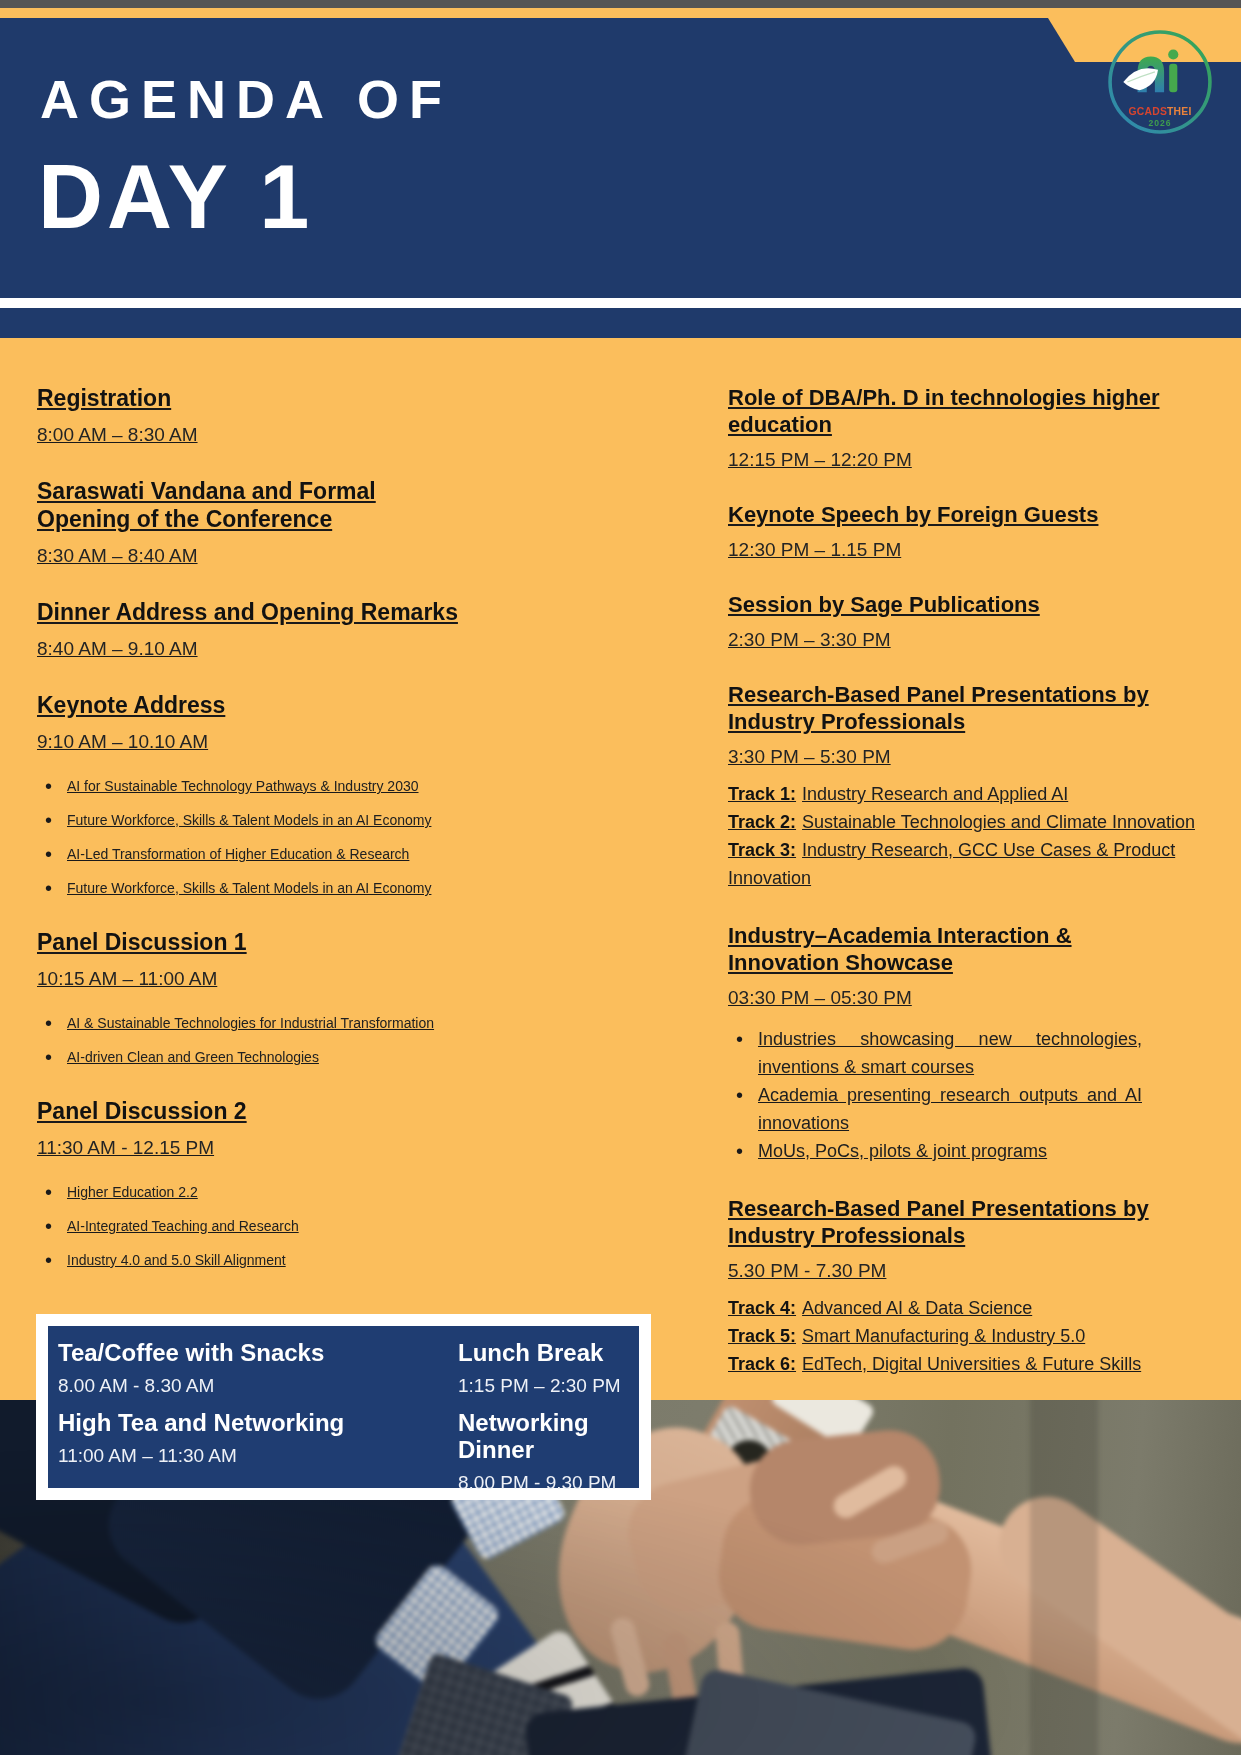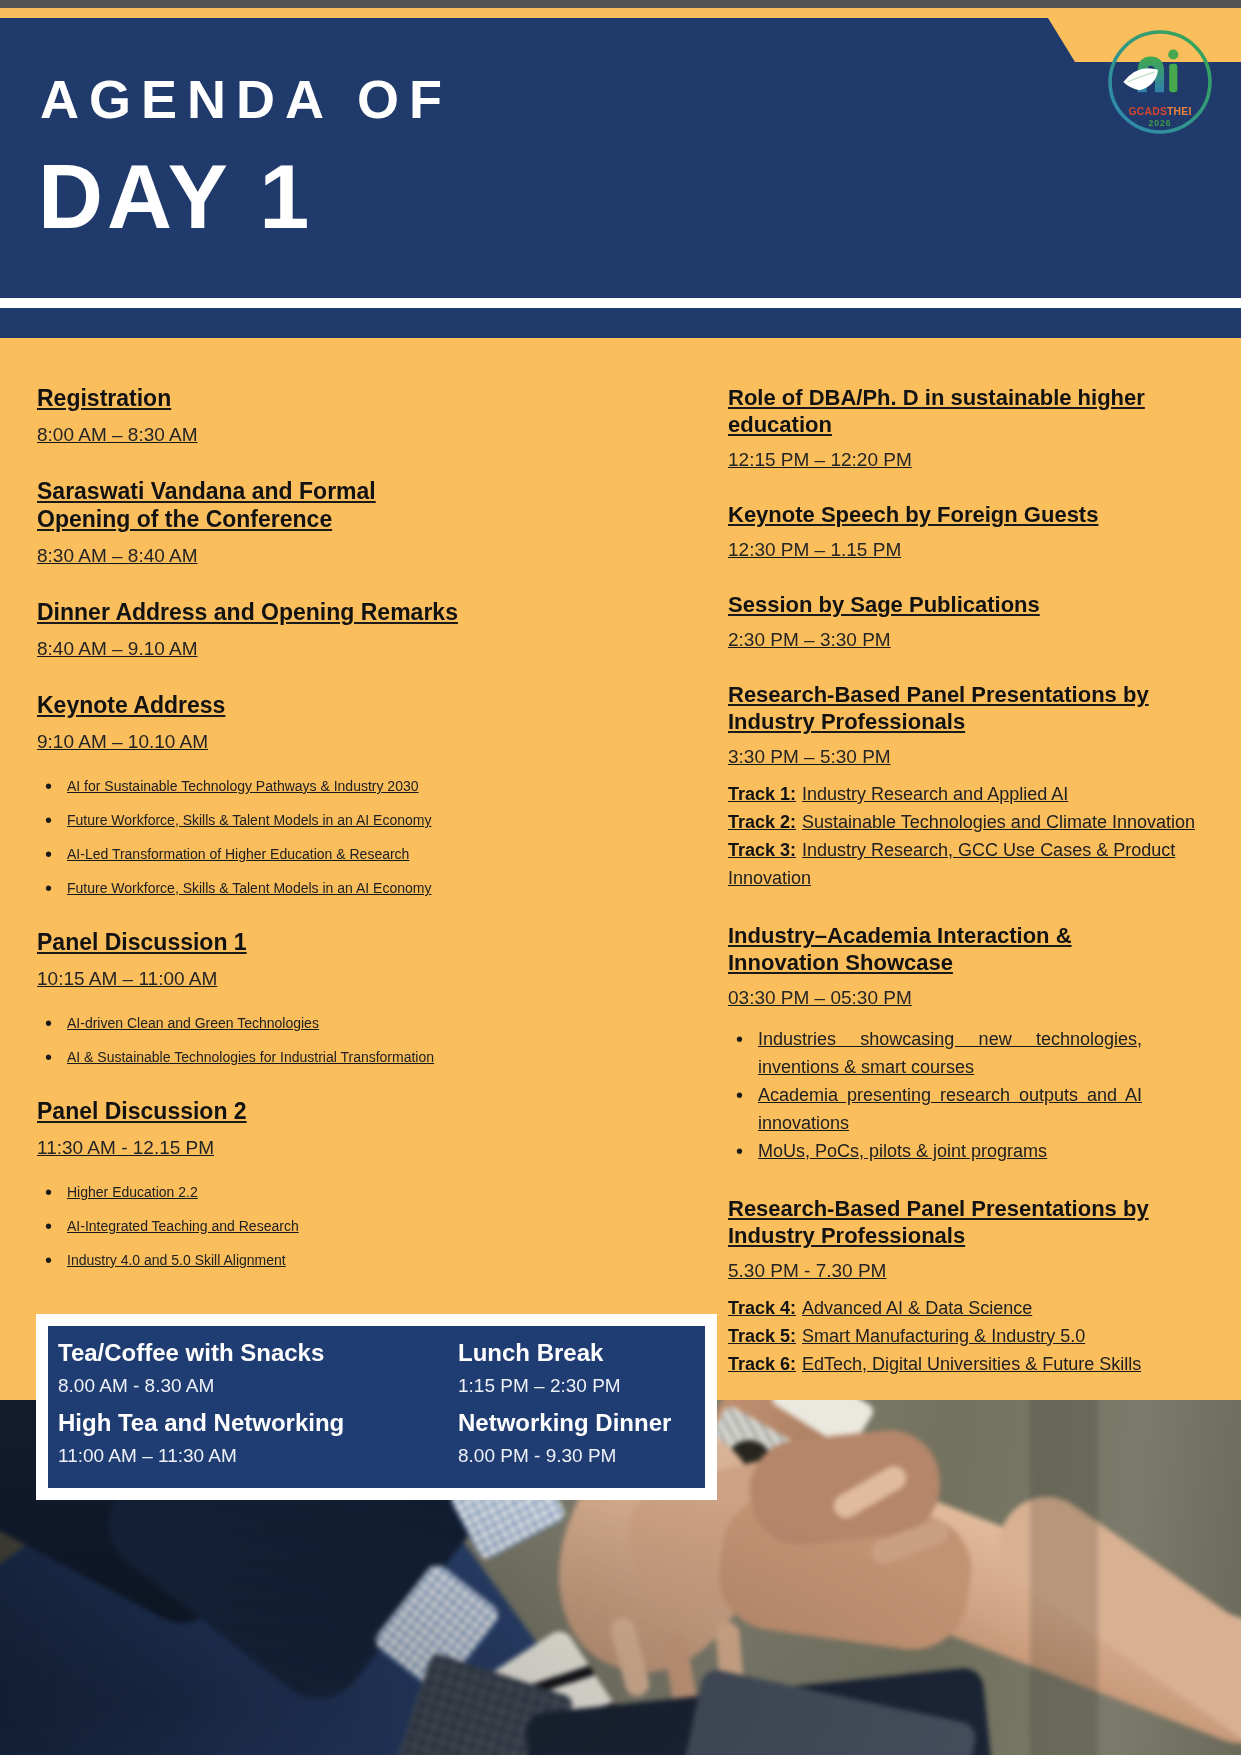--- a/index.html
+++ b/index.html
@@ -34,21 +34,21 @@
     margin-bottom:14px;color:#202020;white-space:nowrap;}
   .col-right ul.bullets{margin-top:16px;}
   .col-right ul.bullets li{position:relative;padding-left:30px;font-size:18px;line-height:28px;
     margin-bottom:0;color:#202020;width:384px;text-align:justify;text-align-last:left;}
   ul.bullets li::before{content:"\2022";position:absolute;left:8px;font-size:20px;color:#1a1a1a;}
   .tracks{margin-top:12px;}
   .track{margin:0;font-size:18px;line-height:28px;color:#202020;max-width:490px;}
   .track-label{font-weight:bold;color:#121212;margin-right:6px;}
 
   
-  .breaks-box{position:absolute;left:36px;top:1306px;width:681px;height:186px;background:#fff;
+  .breaks-box{position:absolute;left:36px;top:1306px;width:615px;height:186px;background:#fff;
     z-index:5;box-sizing:border-box;padding:12px;}
   .breaks-inner{width:100%;height:100%;background:#1F3D72;box-sizing:border-box;
     padding:13px 0 0 10px;display:grid;grid-template-columns:400px 1fr;grid-auto-rows:min-content;}
   .break-cell{margin-bottom:13px;}
   .bk-title{margin:0 0 9px 0;font-size:24px;font-weight:bold;color:#fff;line-height:27px;}
   .bk-time{margin:0;font-size:19px;color:#eef1f7;line-height:21px;}
 
   
   .photo{position:absolute;left:0;top:1392px;width:1241px;height:356px;overflow:hidden;
     background:linear-gradient(95deg,#3e3d35 0%,#5a594d 12%,#6f6e5f 28%,#7b7a6a 45%,
@@ -171,40 +171,40 @@
         <li>Future Workforce, Skills &amp; Talent Models in an AI Economy</li>
         <li>AI-Led Transformation of Higher Education &amp; Research</li>
         <li>Future Workforce, Skills &amp; Talent Models in an AI Economy</li>
       </ul>
     </section>
 
     <section class="session">
       <h3 class="s-title">Panel Discussion 1</h3>
       <p class="s-time">10:15 AM – 11:00 AM</p>
       <ul class="bullets">
+        <li>AI &amp; Sustainable Technologies for Industrial Transformation</li>
         <li>AI-driven Clean and Green Technologies</li>
-        <li>AI &amp; Sustainable Technologies for Industrial Transformation</li>
       </ul>
     </section>
 
     <section class="session">
       <h3 class="s-title">Panel Discussion 2</h3>
       <p class="s-time">11:30 AM - 12.15 PM</p>
       <ul class="bullets">
         <li>Higher Education 2.2</li>
         <li>AI-Integrated Teaching and Research</li>
         <li>Industry 4.0 and 5.0 Skill Alignment</li>
       </ul>
     </section>
   </div>
 
   <div class="col col-right">
 
     <section class="session">
-      <h3 class="s-title">Role of DBA/Ph. D in sustainable higher education</h3>
+      <h3 class="s-title">Role of DBA/Ph. D in technologies higher education</h3>
       <p class="s-time">12:15 PM – 12:20 PM</p>
     </section>
 
     <section class="session">
       <h3 class="s-title">Keynote Speech by Foreign Guests</h3>
       <p class="s-time">12:30 PM – 1.15 PM</p>
     </section>
 
     <section class="session">
       <h3 class="s-title">Session by Sage Publications</h3>

